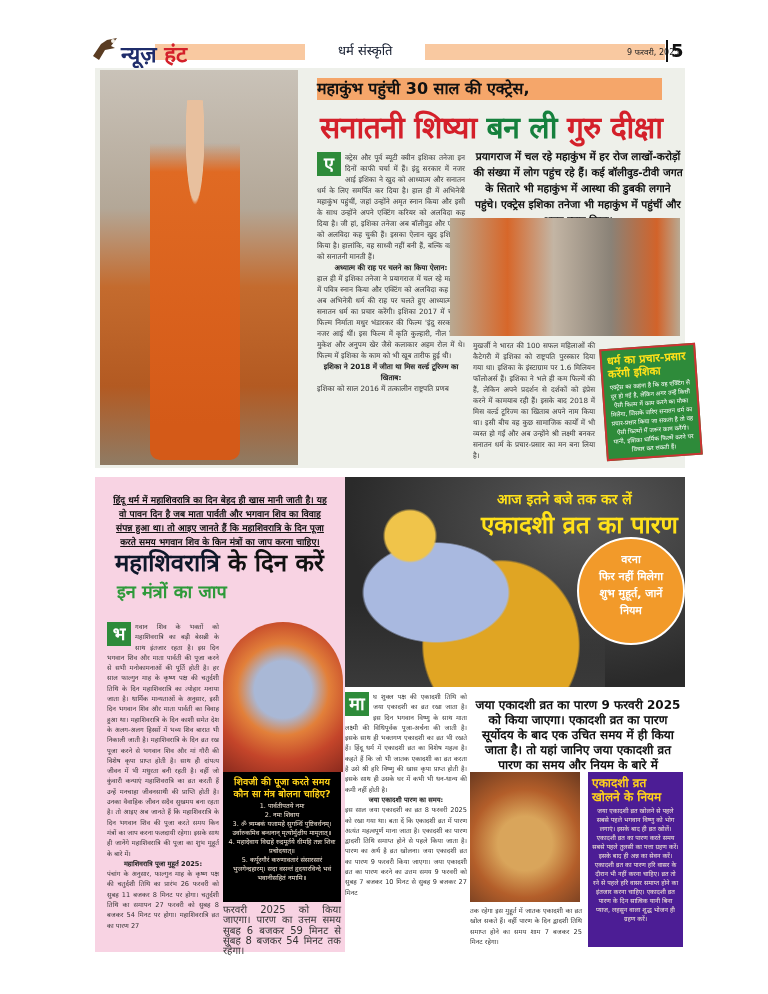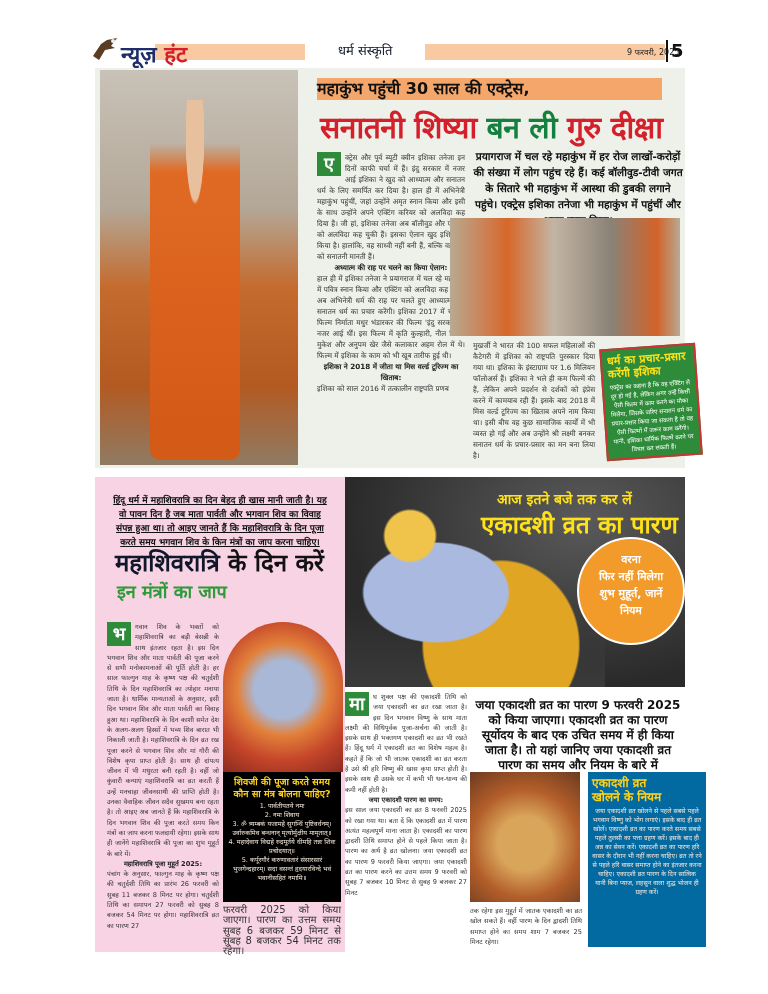--- a/index.html
+++ b/index.html
@@ -37,21 +37,21 @@
   .mantra-box h4{margin:0;color:#ffd21a;font-size:9.5px;line-height:12px;text-align:center;}
   .mantra-box ol{margin:2px 0 0;padding-left:0;list-style:none;color:#f3e6d8;font-size:6.5px;line-height:9px;text-align:center;}
   .ek-hero{left:345px;top:477px;width:340px;height:210px;background:radial-gradient(ellipse at 70% 20%,#5a5a5a,#2a2a2a 70%);overflow:hidden;}
   .vishnu{position:absolute;left:0;top:0;width:260px;height:210px;background:radial-gradient(circle at 25% 28%,#f0c44a 0 10%,transparent 11%),radial-gradient(ellipse at 35% 55%,#a9b9e0 0 30%,transparent 31%),radial-gradient(ellipse at 60% 80%,#e0a523 0 35%,transparent 36%),linear-gradient(180deg,transparent 60%,#3a3a3a);}
   .ek-k1{position:absolute;left:152px;top:12px;font-size:14px;font-weight:bold;color:#ffe11a;}
   .ek-k2{position:absolute;left:128px;top:30px;font-size:24px;font-weight:bold;color:#ffe11a;margin-left:8px;}
   .orange-circle{position:absolute;left:232px;top:60px;width:108px;height:108px;border-radius:50%;background:#f29a2a;border:2px solid #fff;color:#fff;text-align:center;font-size:11px;line-height:17px;font-weight:bold;padding-top:12px;box-sizing:border-box;}
   .ek-sec{left:345px;top:690px;width:340px;height:265px;}
   .ek-deck{position:absolute;left:128px;top:8px;width:210px;font-size:12px;line-height:15px;font-weight:bold;color:#111;text-align:center;}
   .ek-photo{position:absolute;left:125px;top:82px;width:110px;height:130px;background:radial-gradient(circle at 50% 55%,#d9a55b 0 30%,#b35e2a 60%,#6b3a20);}
-  .maroon-box{position:absolute;left:243px;top:82px;width:118px;height:175px;background:#0369a1;padding:4px;box-sizing:border-box;}
+  .maroon-box{position:absolute;left:243px;top:82px;width:95px;height:175px;background:#4c1d95;padding:4px;box-sizing:border-box;}
   .maroon-box h4{margin:0;color:#ffd21a;font-size:12px;line-height:14px;}
   .maroon-box p{margin:2px 0 0;color:#f3e6d8;font-size:6.3px;line-height:9px;text-align:center;}
 </style>
 </head>
 <body>
 
 <div class="abs masthead">
   <div class="mh-band" style="left:60px;width:150px;"></div>
   <div class="mh-band" style="left:330px;width:240px;"></div>
   <svg class="logo-bird" viewBox="0 0 28 26">

